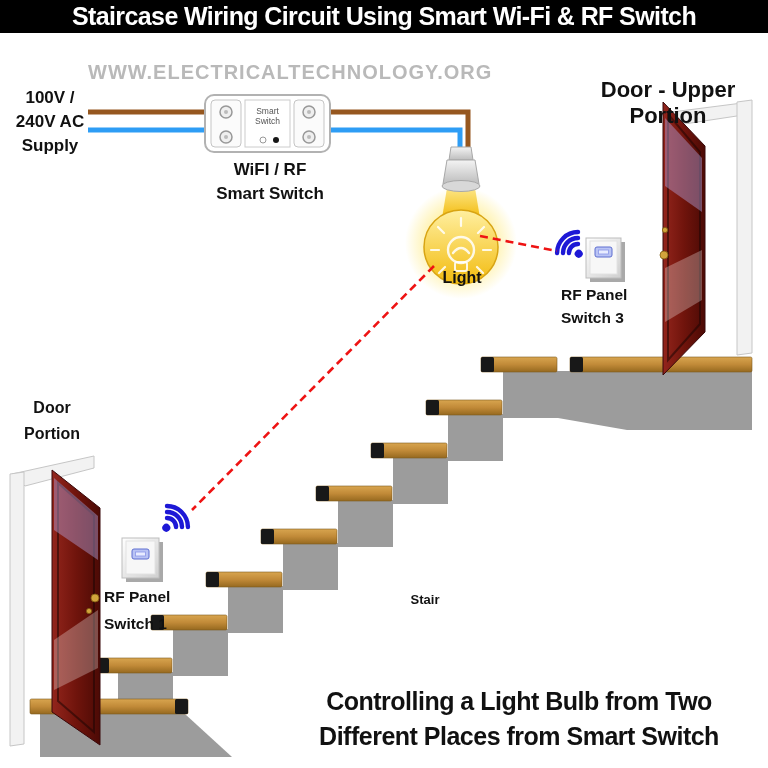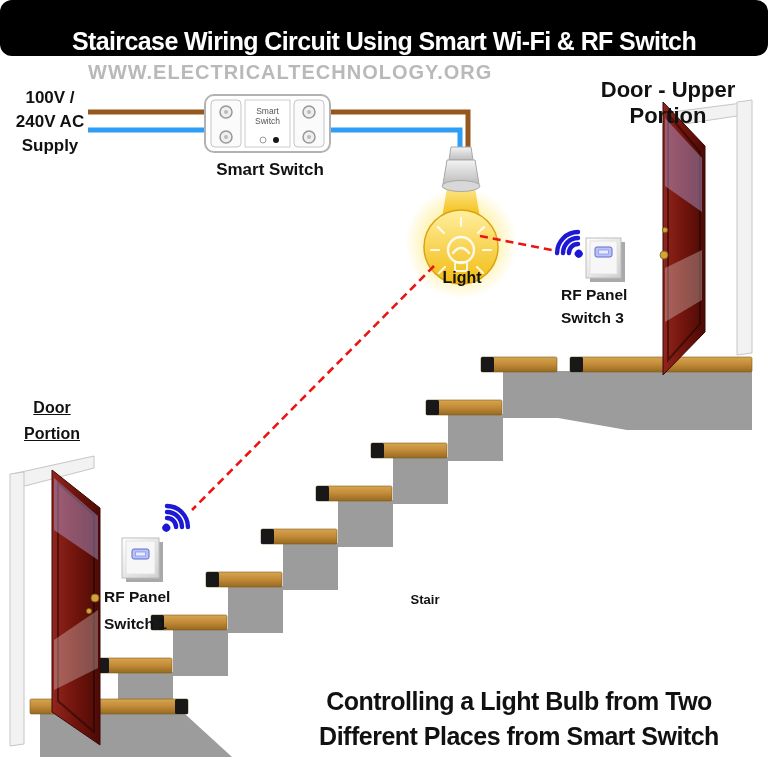--- a/index.html
+++ b/index.html
@@ -5,36 +5,36 @@
   html,body{margin:0;padding:0;background:#ffffff;}
   .canvas{
     position:relative;width:768px;height:768px;overflow:hidden;background:#fff;
     font-family:"Liberation Sans", sans-serif;color:#111;
   }
   svg{position:absolute;left:0;top:0;z-index:1;}
   .lbl{position:absolute;z-index:2;font-weight:bold;color:var(--c-label-text,#111);}
   .lbl span{display:block;}
 
   .banner{
-    position:absolute;left:0;top:0;width:768px;height:56px;z-index:3;
-    background:var(--c-banner-bg,#000);display:flex;align-items:flex-end;justify-content:center;border-radius:12px;
+    position:absolute;left:0;top:0;width:768px;height:33px;z-index:3;
+    background:var(--c-banner-bg,#000);display:flex;align-items:center;justify-content:center;
   }
   .banner span{
     color:var(--c-banner-text,#fff);font-weight:bold;font-size:25px;letter-spacing:-0.6px;white-space:nowrap;
   }
   .watermark{left:88px;top:61px;width:380px;text-align:center;font-size:20px;letter-spacing:1px;
     color:var(--c-watermark,#b9b9b9);}
   .supply{left:4px;top:86px;width:92px;text-align:center;font-size:17px;line-height:24px;}
   .devlbl{left:243px;top:106px;width:49px;text-align:center;font-size:8.5px;line-height:10px;
     font-weight:normal;color:#555;}
   .swcap{left:185px;top:158px;width:170px;text-align:center;font-size:17px;line-height:24px;}
   .door-upper{left:572px;top:77px;width:192px;text-align:center;font-size:22px;}
   .light-lbl{left:430px;top:269px;width:64px;text-align:center;font-size:16px;}
   .rf2{left:561px;top:283px;width:110px;text-align:left;font-size:15.5px;line-height:23px;}
-  .door-lower{left:6px;top:395px;width:92px;text-align:center;font-size:16px;line-height:26px;text-decoration:underline;}
+  .door-lower{left:6px;top:395px;width:92px;text-align:center;font-size:16px;line-height:26px;}
   .rf1{left:104px;top:583px;width:110px;text-align:left;font-size:15.5px;line-height:27px;}
   .stair-lbl{left:390px;top:592px;width:70px;text-align:center;font-size:13px;}
   .caption{left:270px;top:684px;width:498px;text-align:center;font-size:25px;line-height:35px;letter-spacing:-0.5px;}
 
   
   .wire{fill:none;stroke-width:5;}
   .wire-live{stroke:var(--c-wire-live-brown,#96571f);}
   .wire-neutral{stroke:var(--c-wire-neutral-blue,#2e9df5);}
   .concrete{fill:var(--c-stair-concrete,#9c9c9c);}
   .frame{fill:var(--c-door-frame,#f2f2f2);stroke:#c6c6c6;stroke-width:1;}
@@ -211,20 +211,21 @@
     <span>240V AC</span>
     <span>Supply</span>
   </div>
 
   <div class="lbl devlbl">
     <span>Smart</span>
     <span>Switch</span>
   </div>
 
   <div class="lbl swcap">
+    <span>WiFI / RF</span>
     <span>Smart Switch</span>
   </div>
 
   <div class="lbl door-upper">Door - Upper Portion</div>
 
   <div class="lbl light-lbl">Light</div>
 
   <div class="lbl rf2">
     <span>RF Panel</span>
     <span>Switch 3</span>

